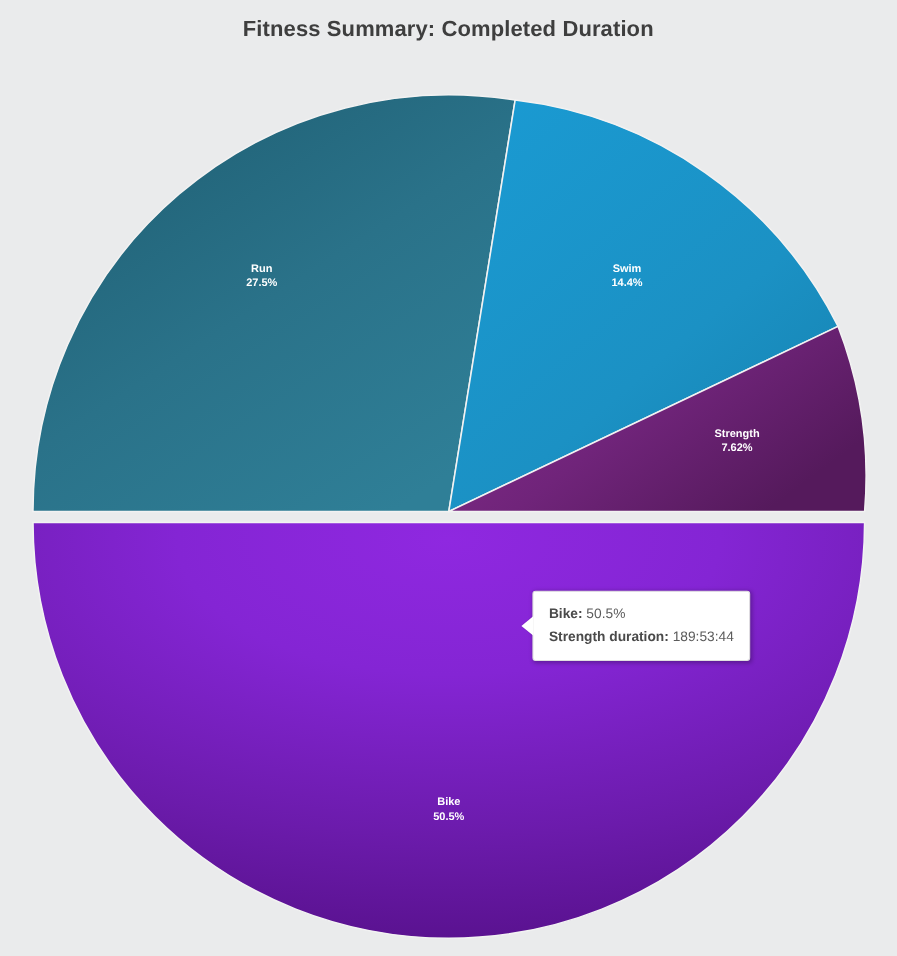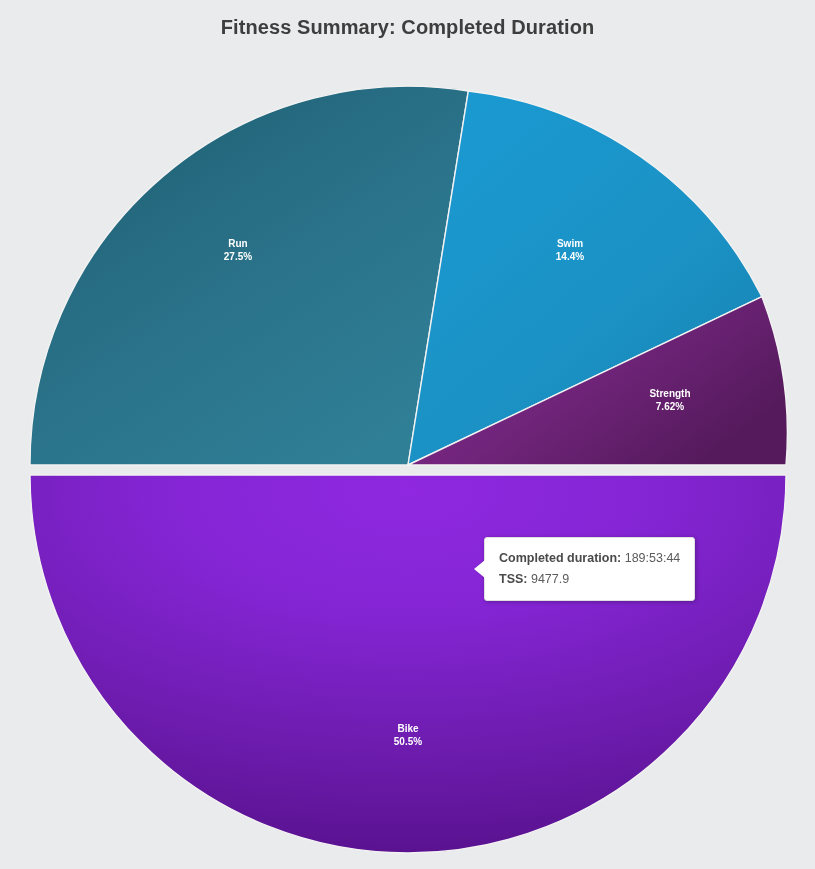--- a/index.html
+++ b/index.html
@@ -124,22 +124,22 @@
     <g>
       <path d="M 408 475 L 786 475 A 378 378 0 0 1 30 475 Z" fill="url(#gradBike)" stroke="#f2f2f2" stroke-width="1.4"></path>
       <text class="slice-label" x="408" y="732">Bike</text>
       <text class="slice-label" x="408" y="745">50.5%</text>
     </g>
   </svg>
 
   <div class="tooltip" style="left:484px; top:537px;">
     <div class="tooltip-notch" style="left:-11px; top:22px;"></div>
     <div class="tooltip-row">
-      <b>Completed duration:</b>
-      <span>189:53:44</span>
+      <b>Bike:</b>
+      <span>50.5%</span>
     </div>
     <div class="tooltip-row">
-      <b>TSS:</b>
-      <span>9477.9</span>
+      <b>Strength duration:</b>
+      <span>189:53:44</span>
     </div>
   </div>
 
 </div>
 
 </body></html>

